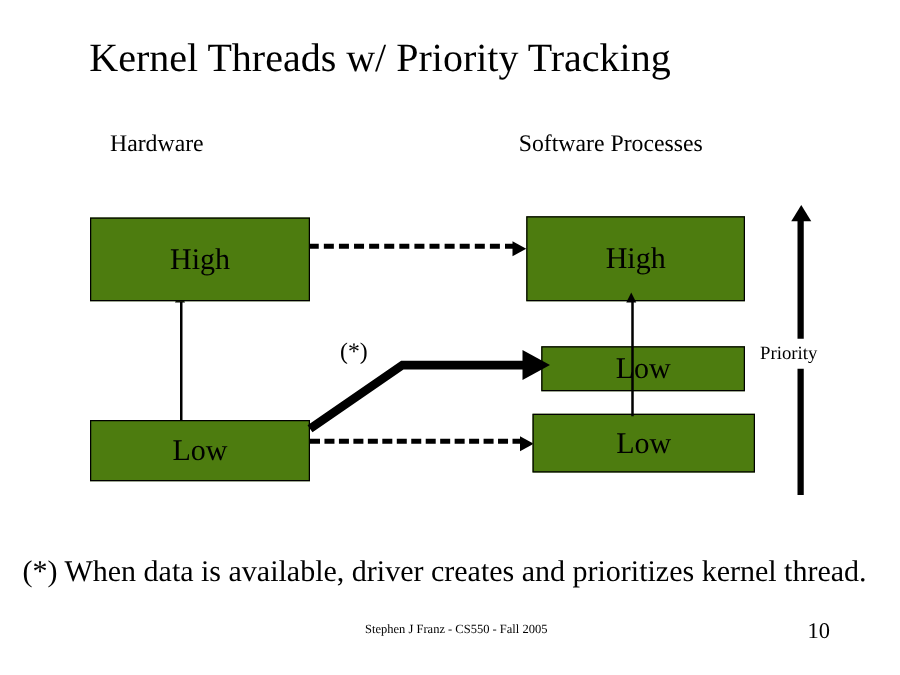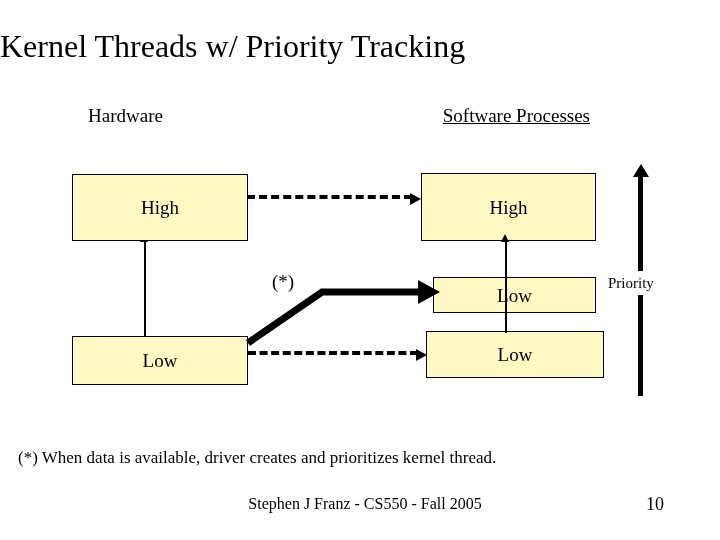--- a/index.html
+++ b/index.html
@@ -14,40 +14,40 @@
     background: #ffffff;
     overflow: hidden;
     font-family: "Liberation Serif", "DejaVu Serif", serif;
     color: #000000;
   }
   .slide-title {
     position: absolute;
     left: 0;
     top: 26px;
     width: 608px;
-    text-align: left;
+    text-align: center;
     font-size: 32px;
     line-height: 40px;
     white-space: nowrap;
   }
   .col-header {
     position: absolute;
     font-size: 19px;
     line-height: 24px;
     white-space: nowrap;
   }
   .col-header.hardware { left: 88px; top: 104px; width: 180px; }
-  .col-header.software { left: 400px; top: 104px; width: 190px; text-align: right; text-decoration: underline; }
+  .col-header.software { left: 415px; top: 104px; width: 190px; text-align: left; }
 
   .prio-box {
     position: absolute;
     box-sizing: border-box;
     border: 1.5px solid #000000;
-    background: #fef9c3;
-    font-size: 19px;
+    background: #4d7c0f;
+    font-size: 24px;
     line-height: 1;
     display: flex;
     align-items: center;
     justify-content: center;
     z-index: 4;
   }
   .box-hw-high  { left: 72px;  top: 174px; width: 176px; height: 67px; }
   .box-hw-low   { left: 72px;  top: 336px; width: 176px; height: 49px; }
   .box-sw-high  { left: 421px; top: 173px; width: 175px; height: 68px; }
   .box-sw-low1  { left: 433px; top: 277px; width: 163px; height: 36px; }
@@ -142,32 +142,32 @@
     line-height: 24px;
     z-index: 7;
     white-space: nowrap;
   }
 
   .footnote {
     position: absolute;
     left: 18px;
     top: 445px;
     width: 690px;
-    font-size: 17px;
+    font-size: 24px;
     line-height: 26px;
     white-space: nowrap;
   }
 
   .footer-credit {
     position: absolute;
     left: 180px;
     top: 496px;
     width: 370px;
     text-align: center;
-    font-size: 16px;
+    font-size: 10px;
     line-height: 16px;
     white-space: nowrap;
   }
   .footer-page {
     position: absolute;
     left: 600px;
     top: 496px;
     width: 110px;
     text-align: center;
     font-size: 18px;

